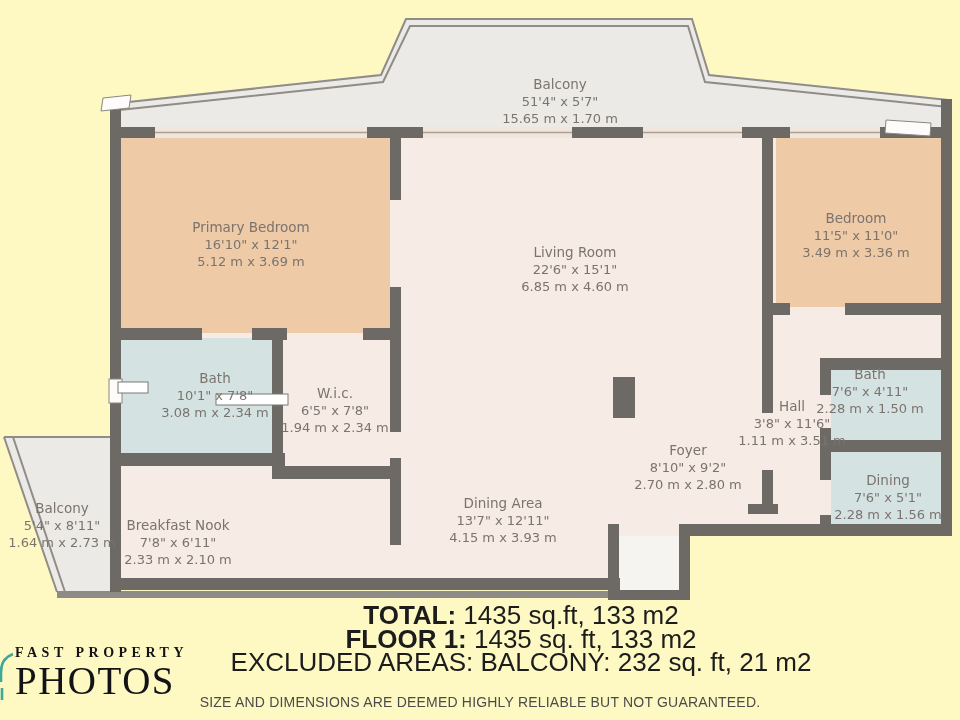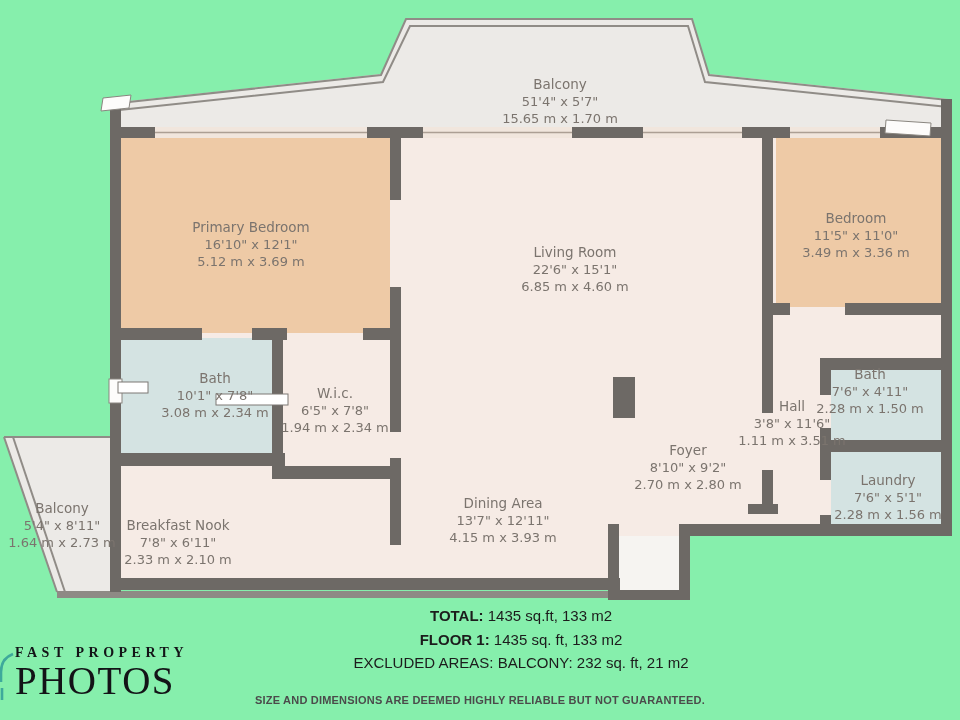--- a/index.html
+++ b/index.html
@@ -1,41 +1,41 @@
 <!DOCTYPE html>
 <html><head>
 <meta charset="utf-8">
 <style>
   html,body{margin:0;padding:0;background:#f0efed;}
-  .stage{position:relative;width:960px;height:720px;background:#86efac;overflow:hidden;
+  .stage{position:relative;width:960px;height:720px;background:#fef9c3;overflow:hidden;
          font-family:"DejaVu Sans","Liberation Sans",sans-serif;}
   .plan-svg{position:absolute;left:0;top:0;}
   
   .wl{fill:#6d6965;}
   .pink{fill:#f6ebe5;}
   .peach{fill:#eecaa6;}
   .blue{fill:#d4e3e2;}
   .balc{fill:#eceae7;}
   .vest{fill:#f6f4f1;}
   .rail{stroke:#908c87;stroke-width:2;fill:none;}
   .winstrip{fill:#f1e6dd;}
   .winline{stroke:#ac9f94;stroke-width:1.5;}
   .fixture{fill:#ffffff;stroke:#7d7975;stroke-width:1;}
   .winsym{fill:#fdfcfb;stroke:#8a8680;stroke-width:1;}
   
   .rlabel{position:absolute;transform:translate(-50%,-50%);text-align:center;
           white-space:nowrap;color:#7b746e;font-size:13px;line-height:17px;}
   .rlabel .rname{font-size:13.5px;}
   
   .summary{position:absolute;left:521px;top:604px;transform:translateX(-50%);
-           text-align:center;color:#1c1c1c;font-size:15px;line-height:23.5px;
+           text-align:center;color:#1c1c1c;font-size:26px;line-height:23.5px;
            font-family:"Liberation Sans",sans-serif;white-space:nowrap;}
   .summary b{font-weight:700;}
   .disclaimer{position:absolute;left:480px;top:694px;transform:translateX(-50%);
-              font-size:11px;font-weight:700;letter-spacing:.2px;color:#4b4b4b;
+              font-size:14px;font-weight:400;letter-spacing:.2px;color:#4b4b4b;
               font-family:"Liberation Sans",sans-serif;white-space:nowrap;}
   
   .logo{position:absolute;left:0;top:642px;height:62px;display:flex;align-items:flex-start;}
   .logo-icon{margin-top:6px;}
   .logo-text{margin-left:1px;color:#131317;font-family:"Liberation Serif","DejaVu Serif",serif;}
   .logo-top{font-size:14px;font-weight:700;letter-spacing:4.5px;line-height:14px;margin-top:4px;}
   .logo-main{font-size:39px;line-height:40px;letter-spacing:1.5px;margin-top:1px;}
 </style>
 </head>
 <body>
@@ -170,21 +170,21 @@
     <div class="rname">Hall</div>
     <div class="rdim">3'8" x 11'6"</div>
     <div class="rdim">1.11 m x 3.51 m</div>
   </div>
   <div class="rlabel" style="left:870px;top:391px">
     <div class="rname">Bath</div>
     <div class="rdim">7'6" x 4'11"</div>
     <div class="rdim">2.28 m x 1.50 m</div>
   </div>
   <div class="rlabel" style="left:888px;top:497px">
-    <div class="rname">Laundry</div>
+    <div class="rname">Dining</div>
     <div class="rdim">7'6" x 5'1"</div>
     <div class="rdim">2.28 m x 1.56 m</div>
   </div>
   <div class="rlabel" style="left:688px;top:467px">
     <div class="rname">Foyer</div>
     <div class="rdim">8'10" x 9'2"</div>
     <div class="rdim">2.70 m x 2.80 m</div>
   </div>
   <div class="rlabel" style="left:503px;top:520px">
     <div class="rname">Dining Area</div>

